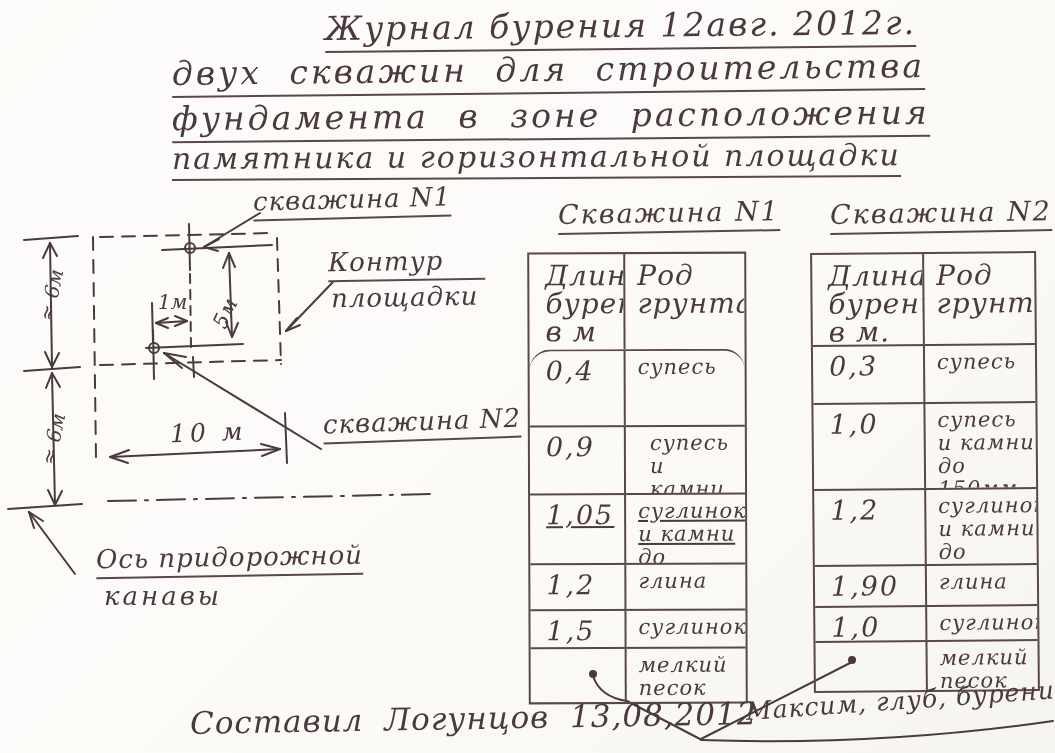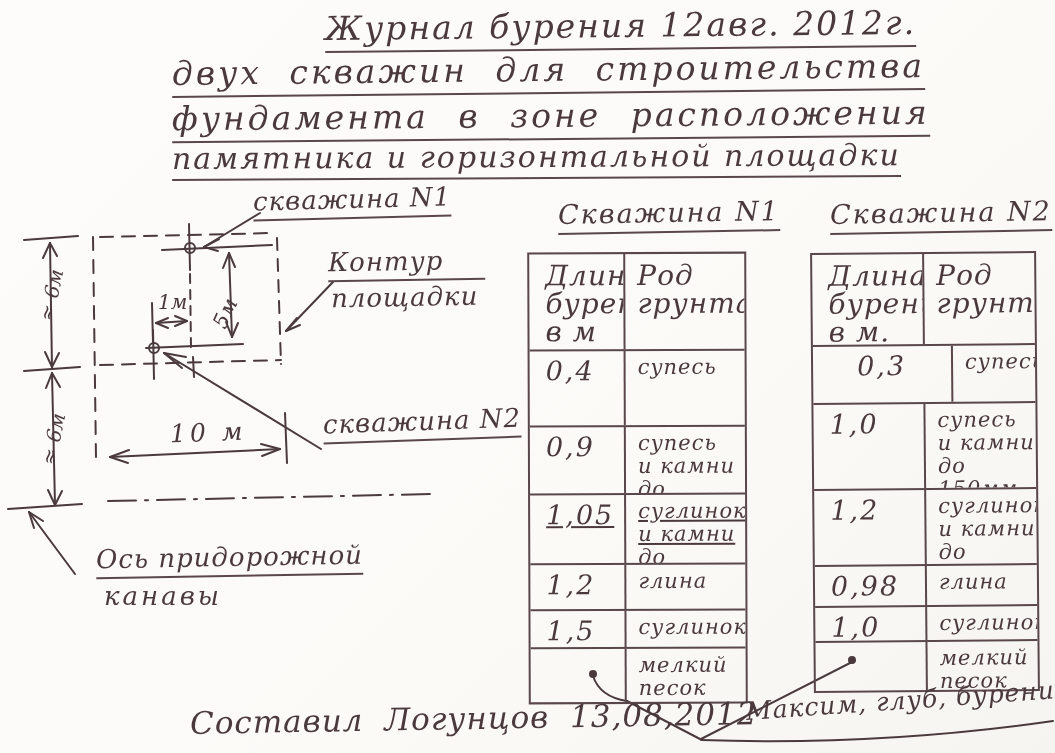--- a/index.html
+++ b/index.html
@@ -139,25 +139,25 @@
   <div class="abs tbl-title u" style="left:830px; top:197px; transform:rotate(-1deg);">Скважина N2</div>
 
   <div class="tbl" id="tbl0" style="left:528px; top:252px; width:219px; transform:rotate(-0.2deg);">
       <div class="trow thead" style="height: 95px;">
         <div class="cell c-depth" style="width: 96px;">Длина
 бурения
 в м</div>
         <div class="cell c-soil">Род
 грунта</div>
       </div>
-      <div class="trow" style="height: 76px;">
+      <div class="trow" style="height: 76px; border-radius: 21px;">
         <div class="cell c-depth" style="width: 96px;">0,4</div>
         <div class="cell c-soil">супесь</div>
       </div>
-      <div class="trow" style="height: 68px;">
+      <div class="trow" style="height: 68px; gap: 12px;">
         <div class="cell c-depth" style="width: 96px;">0,9</div>
         <div class="cell c-soil">супесь
 и камни
 до 100мм</div>
       </div>
       <div class="trow" style="height: 70px; text-decoration: underline;">
         <div class="cell c-depth" style="width: 96px;">1,05</div>
         <div class="cell c-soil">суглинок
 и камни
 до 100мм</div>
@@ -178,37 +178,37 @@
     </div>
   <div class="tbl" id="tbl1" style="left:812px; top:252px; width:226px; transform:rotate(-0.5deg);">
       <div class="trow thead" style="height: 90px;">
         <div class="cell c-depth" style="width: 112px;">Длина
 бурения
 в м.</div>
         <div class="cell c-soil">Род
 грунта</div>
       </div>
       <div class="trow" style="height: 58px;">
-        <div class="cell c-depth" style="width: 112px; margin-left: 28px;">0,3</div>
+        <div class="cell c-depth" style="width: 112px;">0,3</div>
         <div class="cell c-soil">супесь</div>
       </div>
       <div class="trow" style="height: 86px;">
         <div class="cell c-depth" style="width: 112px;">1,0</div>
         <div class="cell c-soil">супесь
 и камни
 до 150мм</div>
       </div>
       <div class="trow" style="height: 76px;">
         <div class="cell c-depth" style="width: 112px;">1,2</div>
         <div class="cell c-soil">суглинок
 и камни
 до 150мм</div>
       </div>
       <div class="trow" style="height: 41px;">
-        <div class="cell c-depth" style="width: 112px;">0,98</div>
+        <div class="cell c-depth" style="width: 112px;">1,90</div>
         <div class="cell c-soil">глина</div>
       </div>
       <div class="trow" style="height: 35px;">
         <div class="cell c-depth" style="width: 112px;">1,0</div>
         <div class="cell c-soil">суглинок</div>
       </div>
       <div class="trow" style="height: 50px;">
         <div class="cell c-depth" style="width: 112px;"></div>
         <div class="cell c-soil">мелкий
 песок</div>

